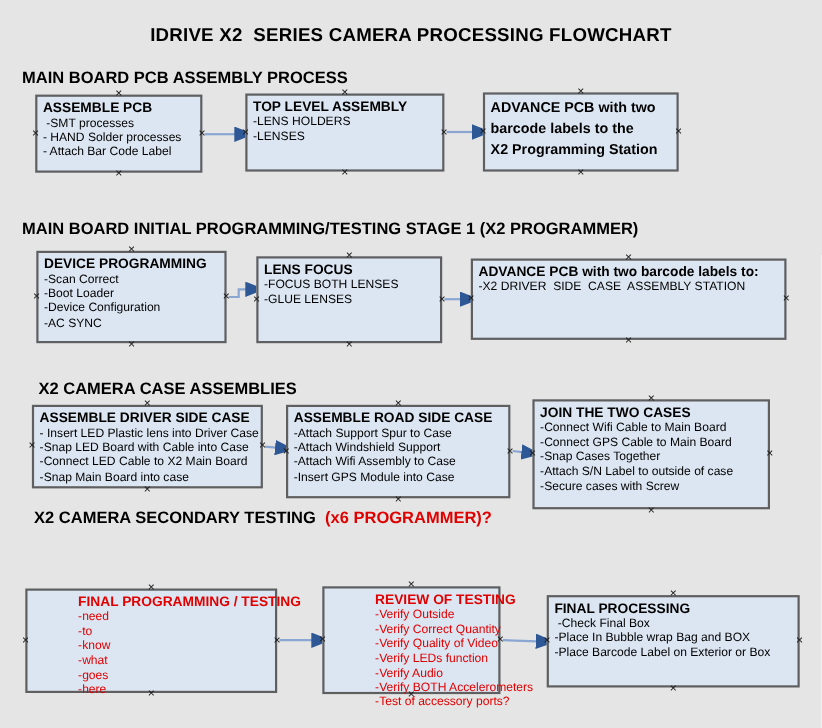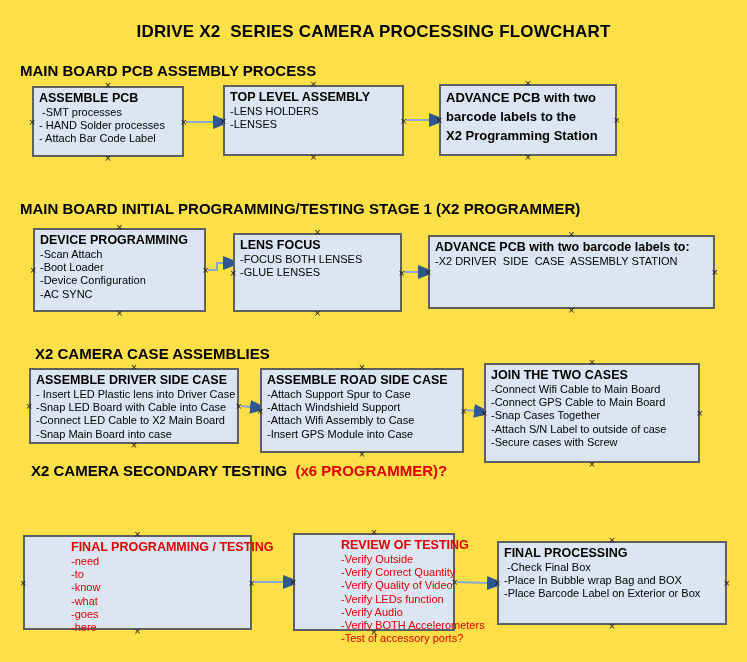--- a/index.html
+++ b/index.html
@@ -1,17 +1,17 @@
 <!DOCTYPE html>
 <html><head>
 <meta charset="utf-8">
 <style>
   html,body { margin:0; padding:0; background:#ffffff; }
   .page {
-    position:relative; width:747px; height:662px; background:#fde047;
+    position:relative; width:747px; height:662px; background:#e5e5e5;
     font-family:"Liberation Sans", sans-serif; color:#000; overflow:hidden;
   }
   .main-title {
     position:absolute; top:22px; left:0; width:747px; text-align:center;
     font-size:17px; font-weight:bold; white-space:pre; letter-spacing:0.2px;
   }
   .sec-header {
     position:absolute; font-size:15px; font-weight:bold; white-space:pre;
   }
   .sec-header .red-part { color:#e00000; white-space:pre; }
@@ -97,21 +97,21 @@
       <span class="handle h-b">×</span>
       <span class="handle h-l">×</span>
       <span class="handle h-r">×</span>
     </div>
 
   <div class="sec-header" style="left:20px; top:200px;"><span>MAIN BOARD INITIAL PROGRAMMING/TESTING STAGE 1 (X2 PROGRAMMER)</span><span class="red-part"></span></div>
 
   <div class="fc-box" style="left:33px; top:228px; width:173px; height:84px;">
     <div class="fc-title">DEVICE PROGRAMMING</div>
     <div>
-        <div class="fc-item">-Scan Attach</div>
+        <div class="fc-item">-Scan Correct</div>
         <div class="fc-item">-Boot Loader</div>
         <div class="fc-item">-Device Configuration</div>
         <div class="fc-item">-AC SYNC</div>
       </div>
   <span class="handle h-t">×</span>
       <span class="handle h-b">×</span>
       <span class="handle h-l">×</span>
       <span class="handle h-r">×</span>
     </div>
   <div class="fc-box" style="left:233px; top:233px; width:169px; height:79px;">

